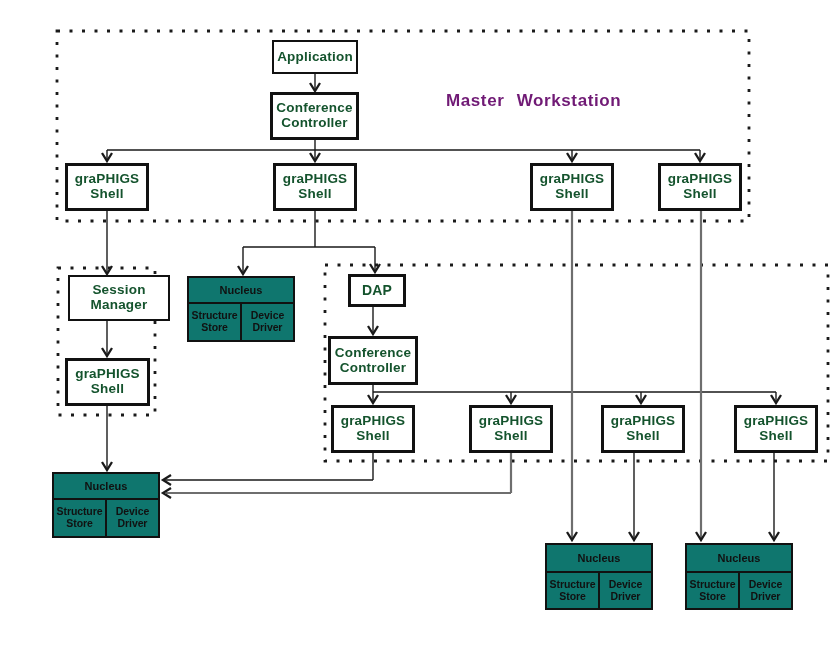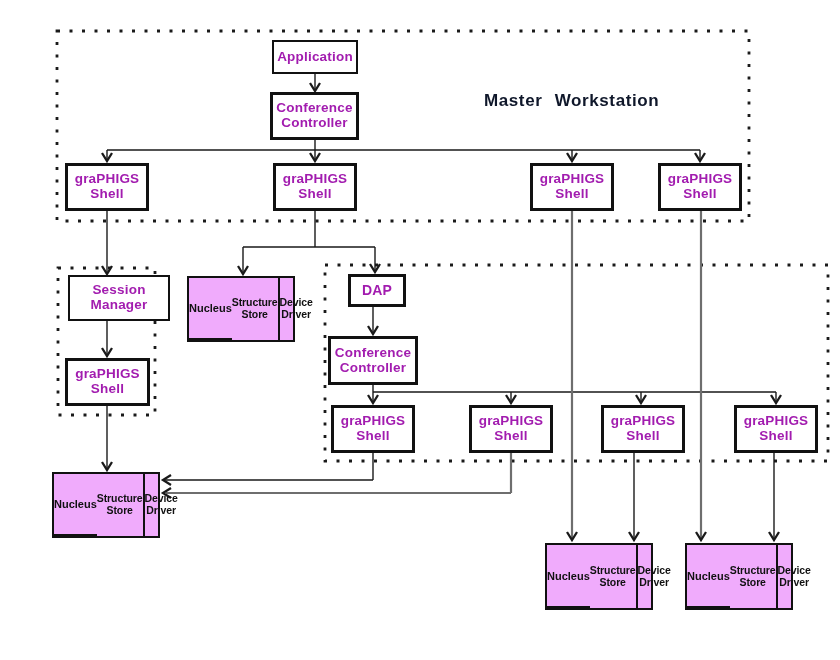--- a/index.html
+++ b/index.html
@@ -4,41 +4,41 @@
 <style>
   html,body{margin:0;padding:0;background:#ffffff;}
   #canvas{
     position:relative;width:840px;height:660px;background:#ffffff;overflow:hidden;
     font-family:"Liberation Sans",sans-serif;
   }
   #wires{position:absolute;left:0;top:0;width:840px;height:660px;}
   .box{
     position:absolute;box-sizing:border-box;background:#ffffff;
     border:3px solid #111111;display:flex;align-items:center;justify-content:center;
-    text-align:center;font-weight:bold;font-size:13.5px;line-height:1.08;color:#a21caf;
+    text-align:center;font-weight:bold;font-size:13.5px;line-height:1.08;color:#14532d;
     letter-spacing:0.2px;
   }
   .box.thin{border-width:2px;}
   .nucleus{
-    position:absolute;box-sizing:border-box;background:#f0abfc;
-    border:2.5px solid #111111;display:flex;color:#111111;
+    position:absolute;box-sizing:border-box;background:#0f766e;
+    border:2.5px solid #111111;display:flex;flex-direction:column;color:#111111;
   }
   .nucleus .ntitle{
     flex:0 0 24px;display:flex;align-items:center;justify-content:center;
     border-bottom:2.5px solid #111111;font-weight:bold;font-size:11px;
   }
   .nucleus .nrow{flex:1;display:flex;}
   .nucleus .ncell{
     flex:1;display:flex;align-items:center;justify-content:center;text-align:center;
     font-weight:bold;font-size:10.5px;line-height:1.12;letter-spacing:-0.1px;
   }
   .nucleus .ncell.first{border-right:2.5px solid #111111;}
   .region-label{
-    position:absolute;font-weight:bold;color:#0f172a;white-space:nowrap;
-    letter-spacing:0.6px;word-spacing:7px;margin-left:38px;
+    position:absolute;font-weight:bold;color:#701a75;white-space:nowrap;
+    letter-spacing:0.6px;word-spacing:7px;
   }
   #master-label{left:446px;top:91px;font-size:17px;}
   #participating-label{left:551px;top:613px;font-size:17.5px;}
 </style>
 </head>
 <body>
 
 <div id="canvas">
 
   <svg id="wires" viewBox="0 0 840 660">

